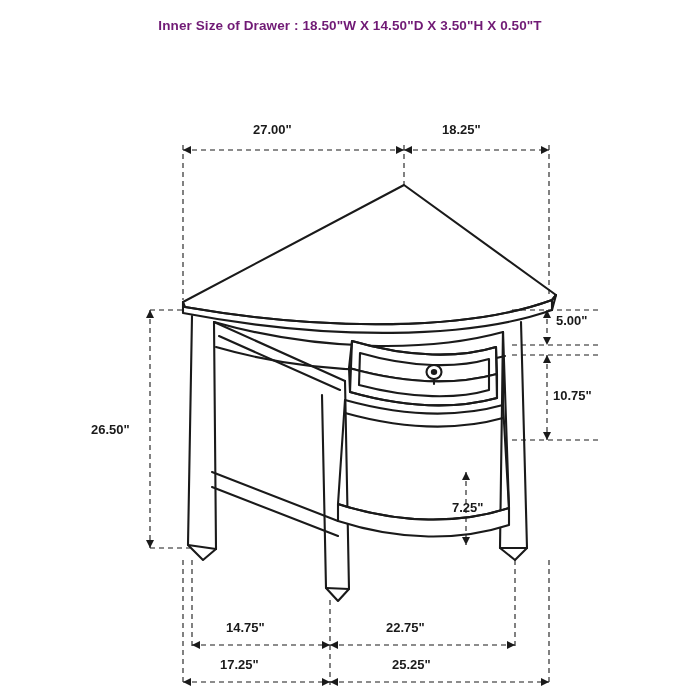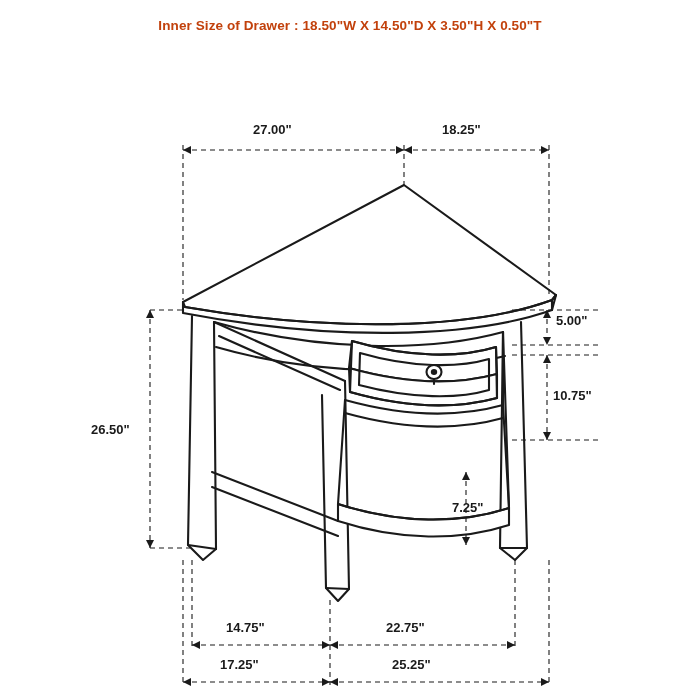--- a/index.html
+++ b/index.html
@@ -16,21 +16,21 @@
     overflow: hidden;
   }
   #title {
     position: absolute;
     top: 18px;
     left: 0;
     width: 700px;
     text-align: center;
     font-size: 13.5px;
     font-weight: bold;
-    color: #c2410c;
+    color: #701a75;
     letter-spacing: 0.1px;
   }
   .dim-label {
     position: absolute;
     font-size: 13px;
     font-weight: bold;
     color: #1a1a1a;
     white-space: nowrap;
   }
   svg.layer {

